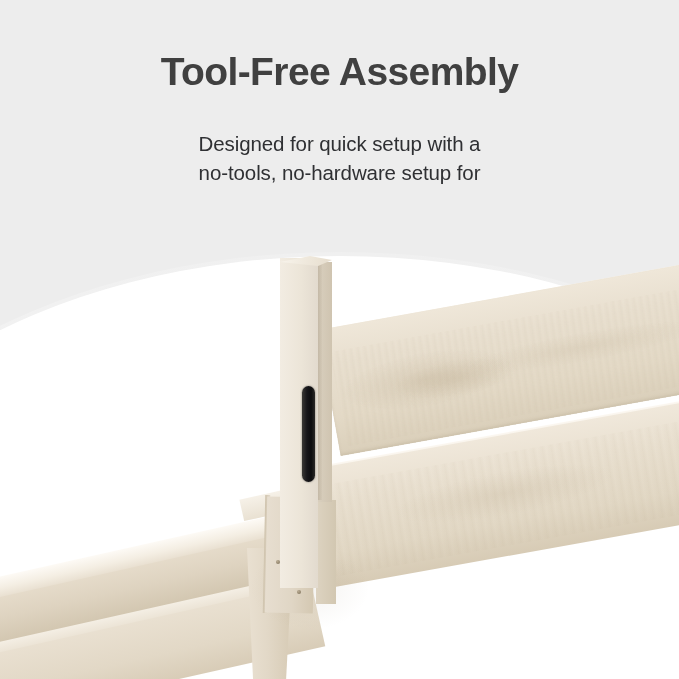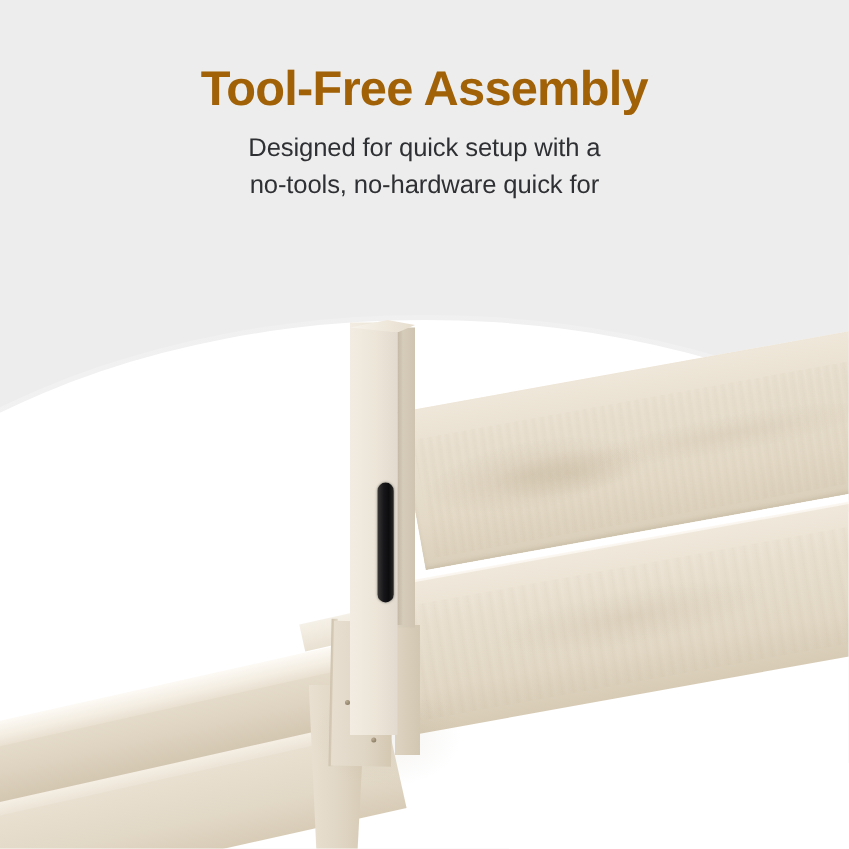--- a/index.html
+++ b/index.html
@@ -7,28 +7,28 @@
     width:679px;height:679px;
     background:#ededed;
     font-family:"Liberation Sans", sans-serif;
     overflow:hidden;
   }
   #stage{position:relative;width:679px;height:679px;overflow:hidden;background:#ededed;}
 
   
   .textwrap{position:absolute;left:0;top:0;width:679px;z-index:30;text-align:center;}
   .headline{
-    margin:0;padding:0;
+    margin:0;padding:11px;
     font-size:39px;line-height:44px;font-weight:bold;
     letter-spacing:-0.6px;
-    color:#a16207;
+    color:#404040;
     padding-top:50px;
   }
   .subtext{
-    margin:0 auto;padding-top:11px;
+    margin:14px auto;padding-top:11px;
     width:380px;
     font-size:20.5px;line-height:28.5px;
     font-weight:400;
     color:#2f3033;
     letter-spacing:-0.1px;
   }
   .subline{display:block;}
 
   
   .arc{
@@ -266,17 +266,17 @@
     <div class="pc post-top"></div>
 
     <div class="pc pin-slot"></div>
     <div class="pc pin"></div>
   </div>
 
   <div class="textwrap">
     <h1 class="headline">Tool-Free Assembly</h1>
     <p class="subtext">
       <span class="subline">Designed for quick setup with a</span>
-      <span class="subline">no-tools, no-hardware quick for</span>
+      <span class="subline">no-tools, no-hardware setup for</span>
     </p>
   </div>
 
 </div>
 
 </body></html>

